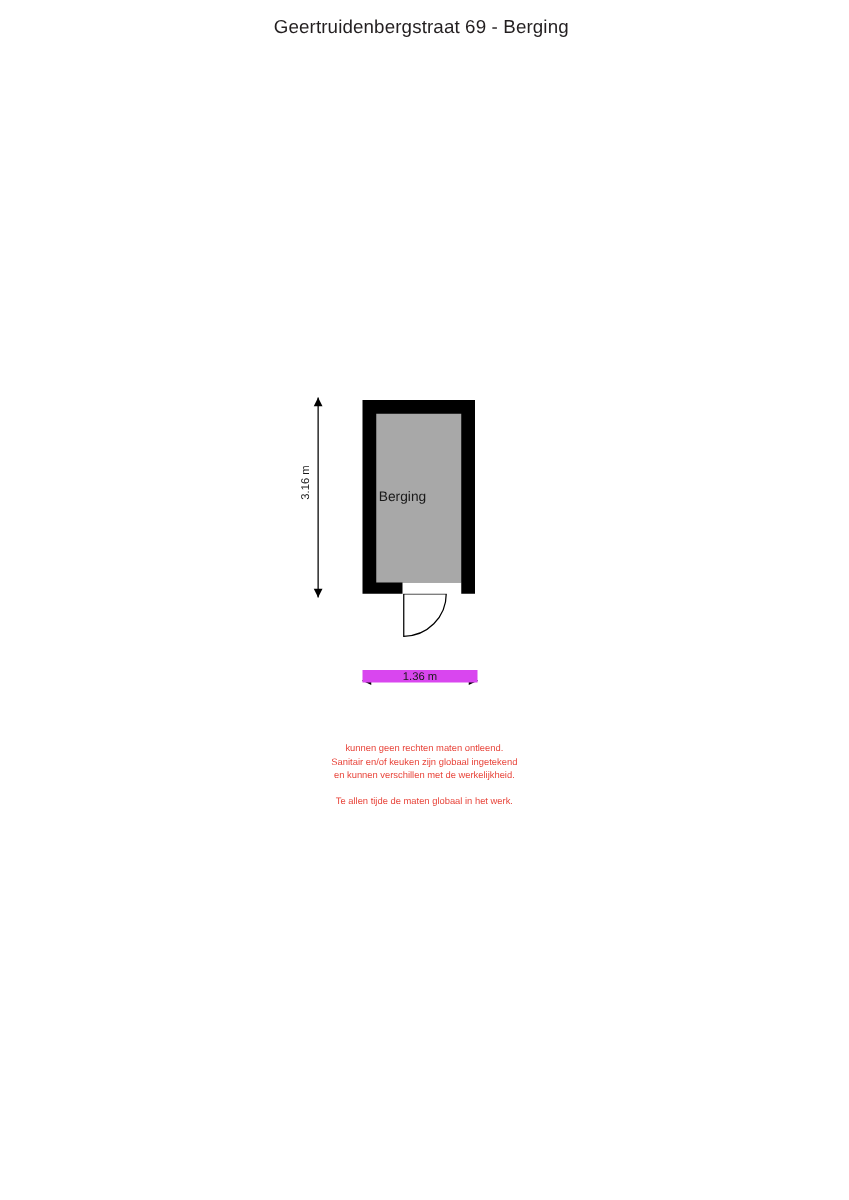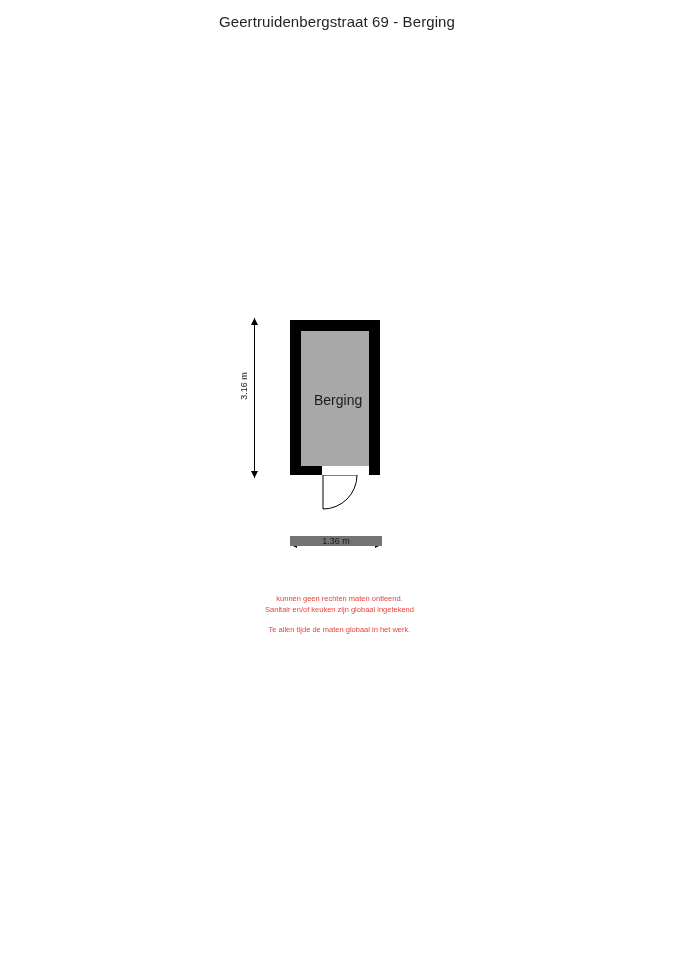--- a/index.html
+++ b/index.html
@@ -54,25 +54,25 @@
     left: 71px;
     top: 31px;
     width: 68px;
     height: 135px;
     background: #a8a8a8;
   }
 
   
   #room-label {
     position: absolute;
-    left: 84px;
+    left: 70px;
     top: 92px;
     width: 44px;
     text-align: center;
-    font-size: 14px;
+    font-size: 11px;
     color: #1a1a1a;
   }
 
   
   #door-opening {
     position: absolute;
     left: 92px;
     top: 166px;
     width: 47px;
     height: 10px;
@@ -135,21 +135,21 @@
     background: #000000;
   }
   #dim-horizontal-label {
     position: absolute;
     left: 0;
     top: 1px;
     width: 92px;
     text-align: center;
     font-size: 9px;
     color: #1a1a1a;
-    background: #737373;
+    background: #d946ef;
   }
 
   
   #disclaimer {
     position: absolute;
     top: 594px;
     left: 0;
     width: 679px;
     text-align: center;
     color: #e8443a;
@@ -197,18 +197,19 @@
     </svg>
     <div id="dim-horizontal-label">1.36 m</div>
   </div>
 
 </div>
 
 <div id="disclaimer">
   <div class="block">
     <span class="dline">kunnen geen rechten maten ontleend.</span>
     <span class="dline">Sanitair en/of keuken zijn globaal ingetekend</span>
+    <span class="dline">en kunnen verschillen met de werkelijkheid.</span>
   </div>
   <div class="spacer"></div>
   <div class="block">
     <span class="dline">Te allen tijde de maten globaal in het werk.</span>
   </div>
 </div>
 
 </body></html>

